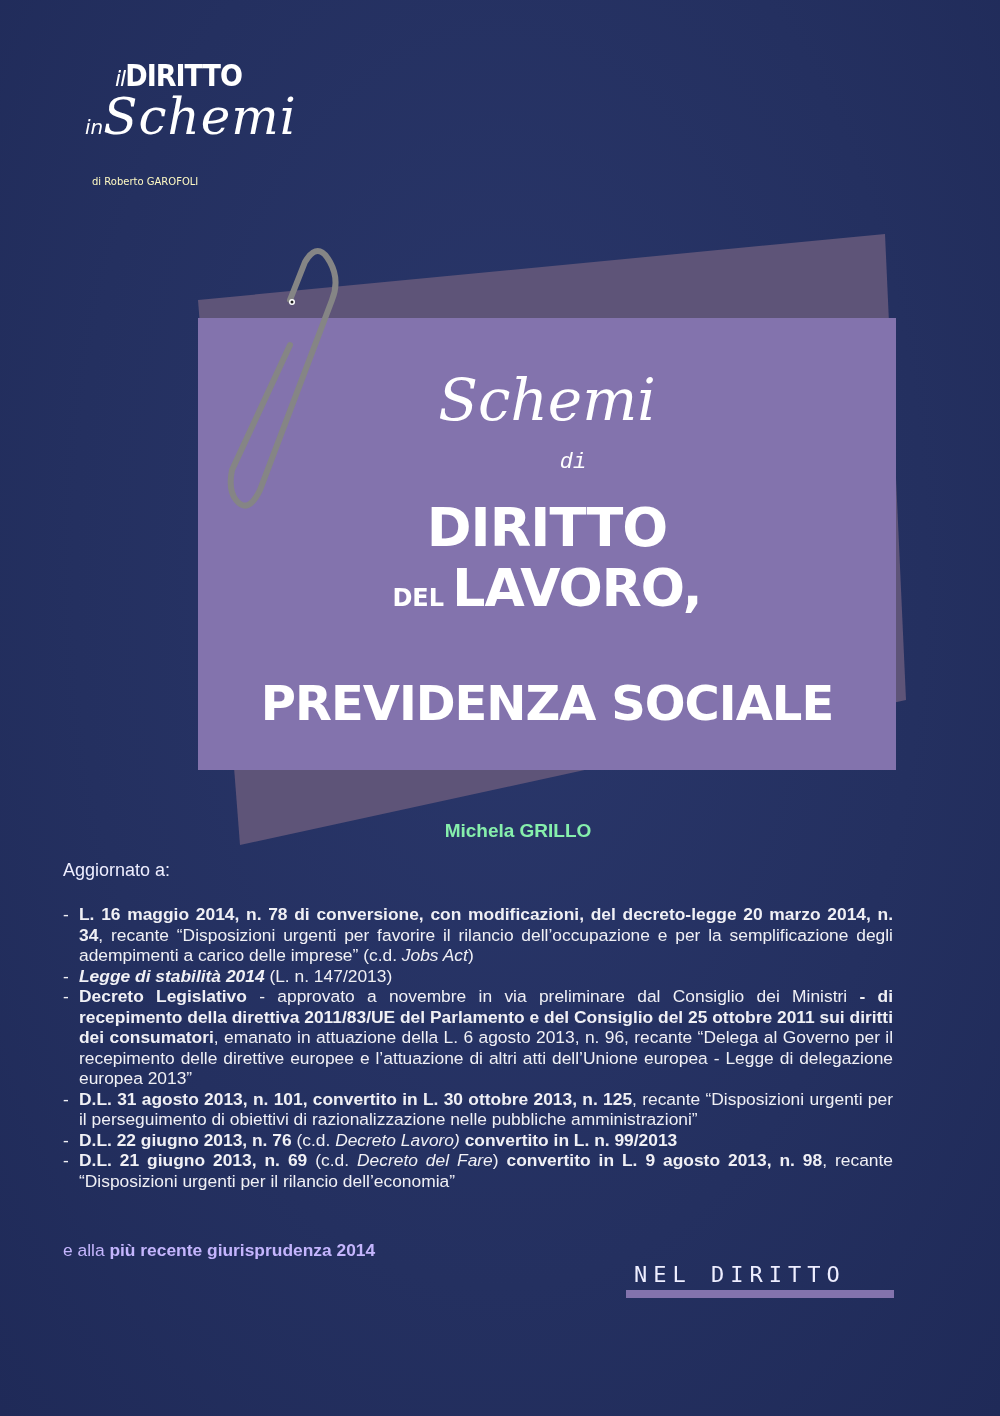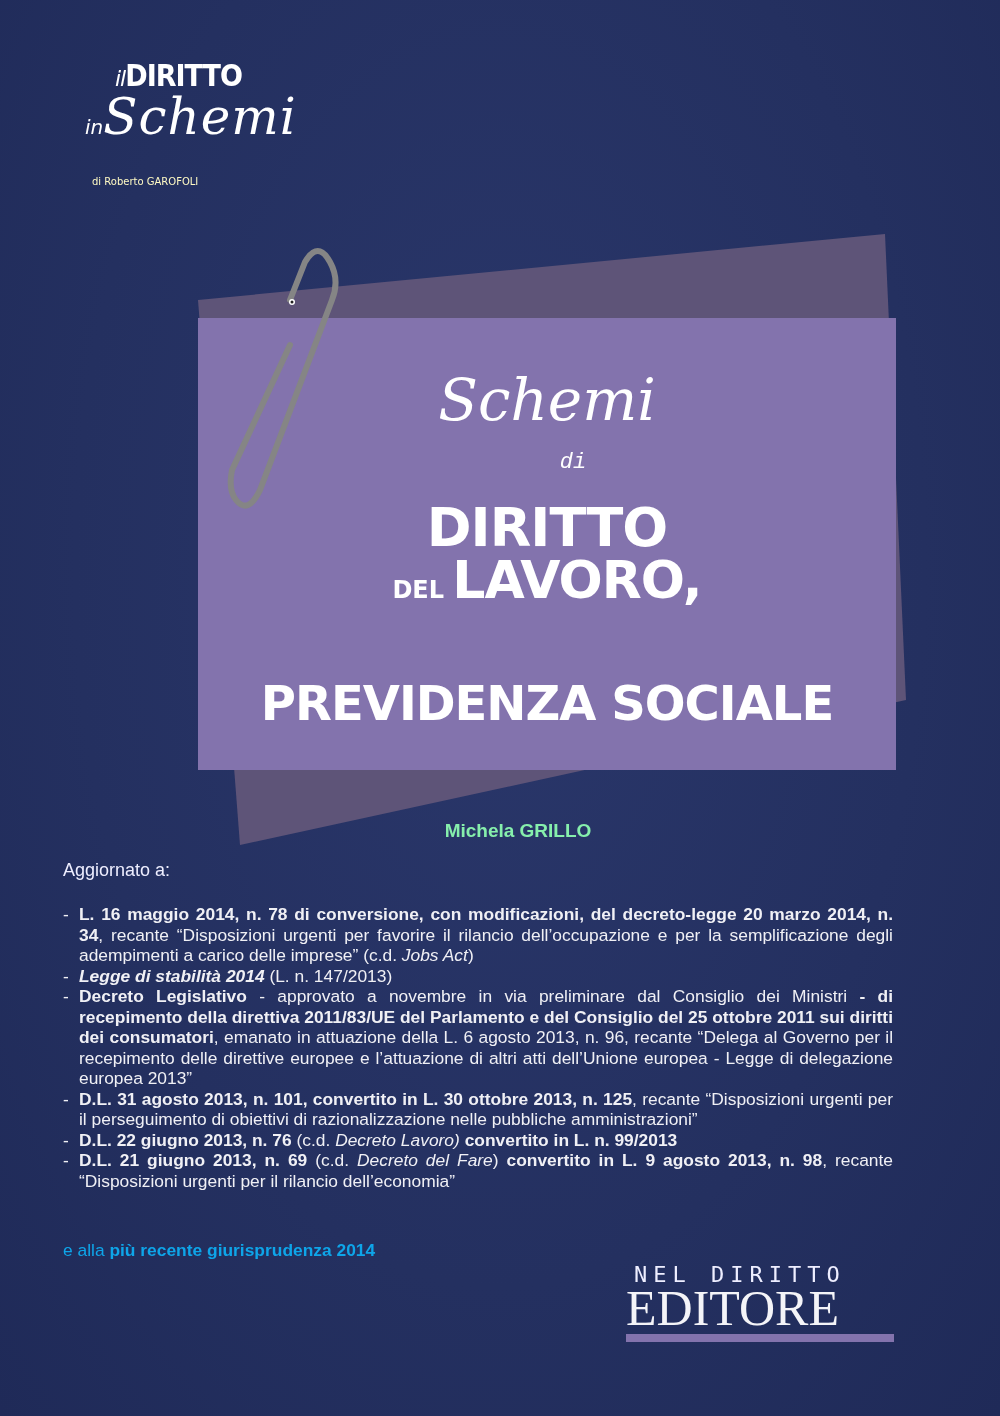--- a/index.html
+++ b/index.html
@@ -40,41 +40,41 @@
     .t-di {
       position:absolute; left:0; width:100%; top:132px; text-align:center;
       font-family:Liberation Mono, monospace; font-style:italic; font-size:22px; color:#fff;margin-left:26px;
     }
     .t-line {
       position:absolute; left:0; width:100%; text-align:center; white-space:nowrap;
       font-family:"DejaVu Sans", sans-serif; font-weight:bold; color:#fff;
       letter-spacing:-1px;
     }
     .t-diritto { top:178px; font-size:54px; }
-    .t-lavoro { top:232px; font-size:52px; }
+    .t-lavoro { top:240px; font-size:52px; }
     .t-lavoro .small, .t-sind .small { font-size:24px; letter-spacing:0; }
     .t-sind { top:297px; font-size:50px; }
     .t-prev { top:357px; font-size:48px; }
 
     .paperclip { position:absolute; left:0; top:0; pointer-events:none; }
 
     
     .author {
       position:absolute; left:0; width:1000px; top:820px; text-align:center;
       font-weight:bold; font-size:19px; color:#86efac; padding-left:36px; box-sizing:border-box;
     }
     .updated-label { position:absolute; left:63px; top:860px; font-size:18px; color:#eef; }
     .updates {
       position:absolute; left:63px; top:904px; width:830px;
       font-size:17.4px; line-height:20.5px; color:#f0f0f5;
     }
     .upd-item { position:relative; padding-left:16px; text-align:justify; }
     .upd-item .dash { position:absolute; left:0; top:0; }
     .upd-item b { font-weight:bold; }
-    .closing { position:absolute; left:63px; top:1240px; font-size:17.4px; color:#0ea5e9; }
+    .closing { position:absolute; left:63px; top:1240px; font-size:17.4px; color:#c4b5fd; }
     .closing b { font-weight:bold; }
 
     
     .publisher { position:absolute; left:626px; top:1264px; width:268px; }
     .pub-top {
       font-family:"DejaVu Sans Mono", monospace; font-size:22px; letter-spacing:6px;
       color:#eef; white-space:nowrap; line-height:22px;margin-left:8px;
     }
     .pub-main {
       font-family:"Liberation Serif", serif; font-size:50px; color:#f4f4f8; line-height:44px;
@@ -145,15 +145,14 @@
     <b>D.L. 21 giugno 2013, n. 69</b><span> (c.d. </span><i>Decreto del Fare</i><span>) </span><b>convertito in L. 9 agosto 2013, n. 98</b><span>, recante “Disposizioni urgenti per il rilancio dell’economia”</span>
   </div>
 </div>
 
 <div class="closing">
   <span>e alla </span><b>più recente giurisprudenza 2014</b>
 </div>
 
 <div class="publisher">
   <div class="pub-top">NEL DIRITTO</div>
-  <div class="pub-main">EDITORE</div>
   <div class="pub-bar"></div>
 </div>
 
 </body></html>

